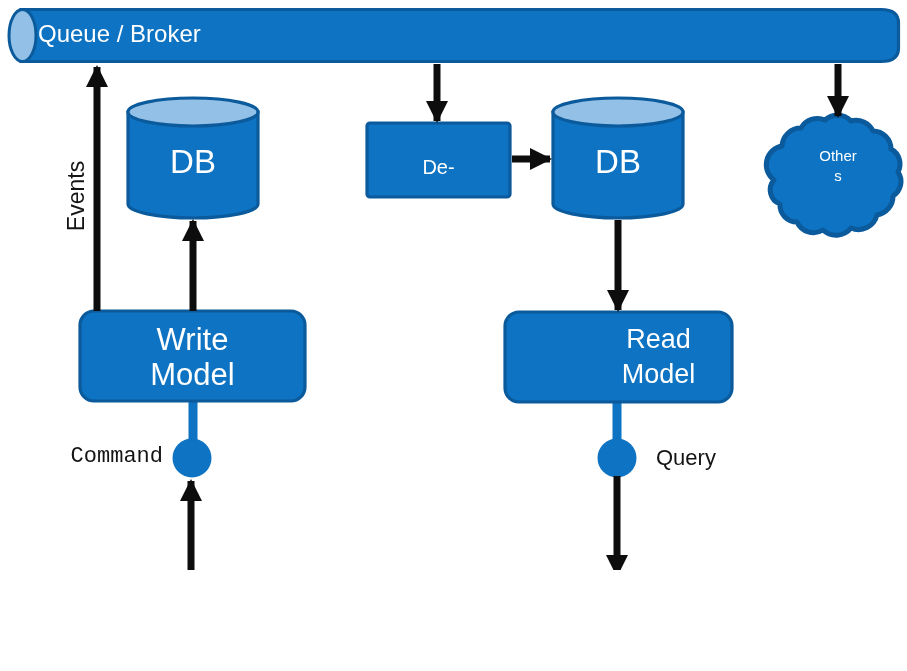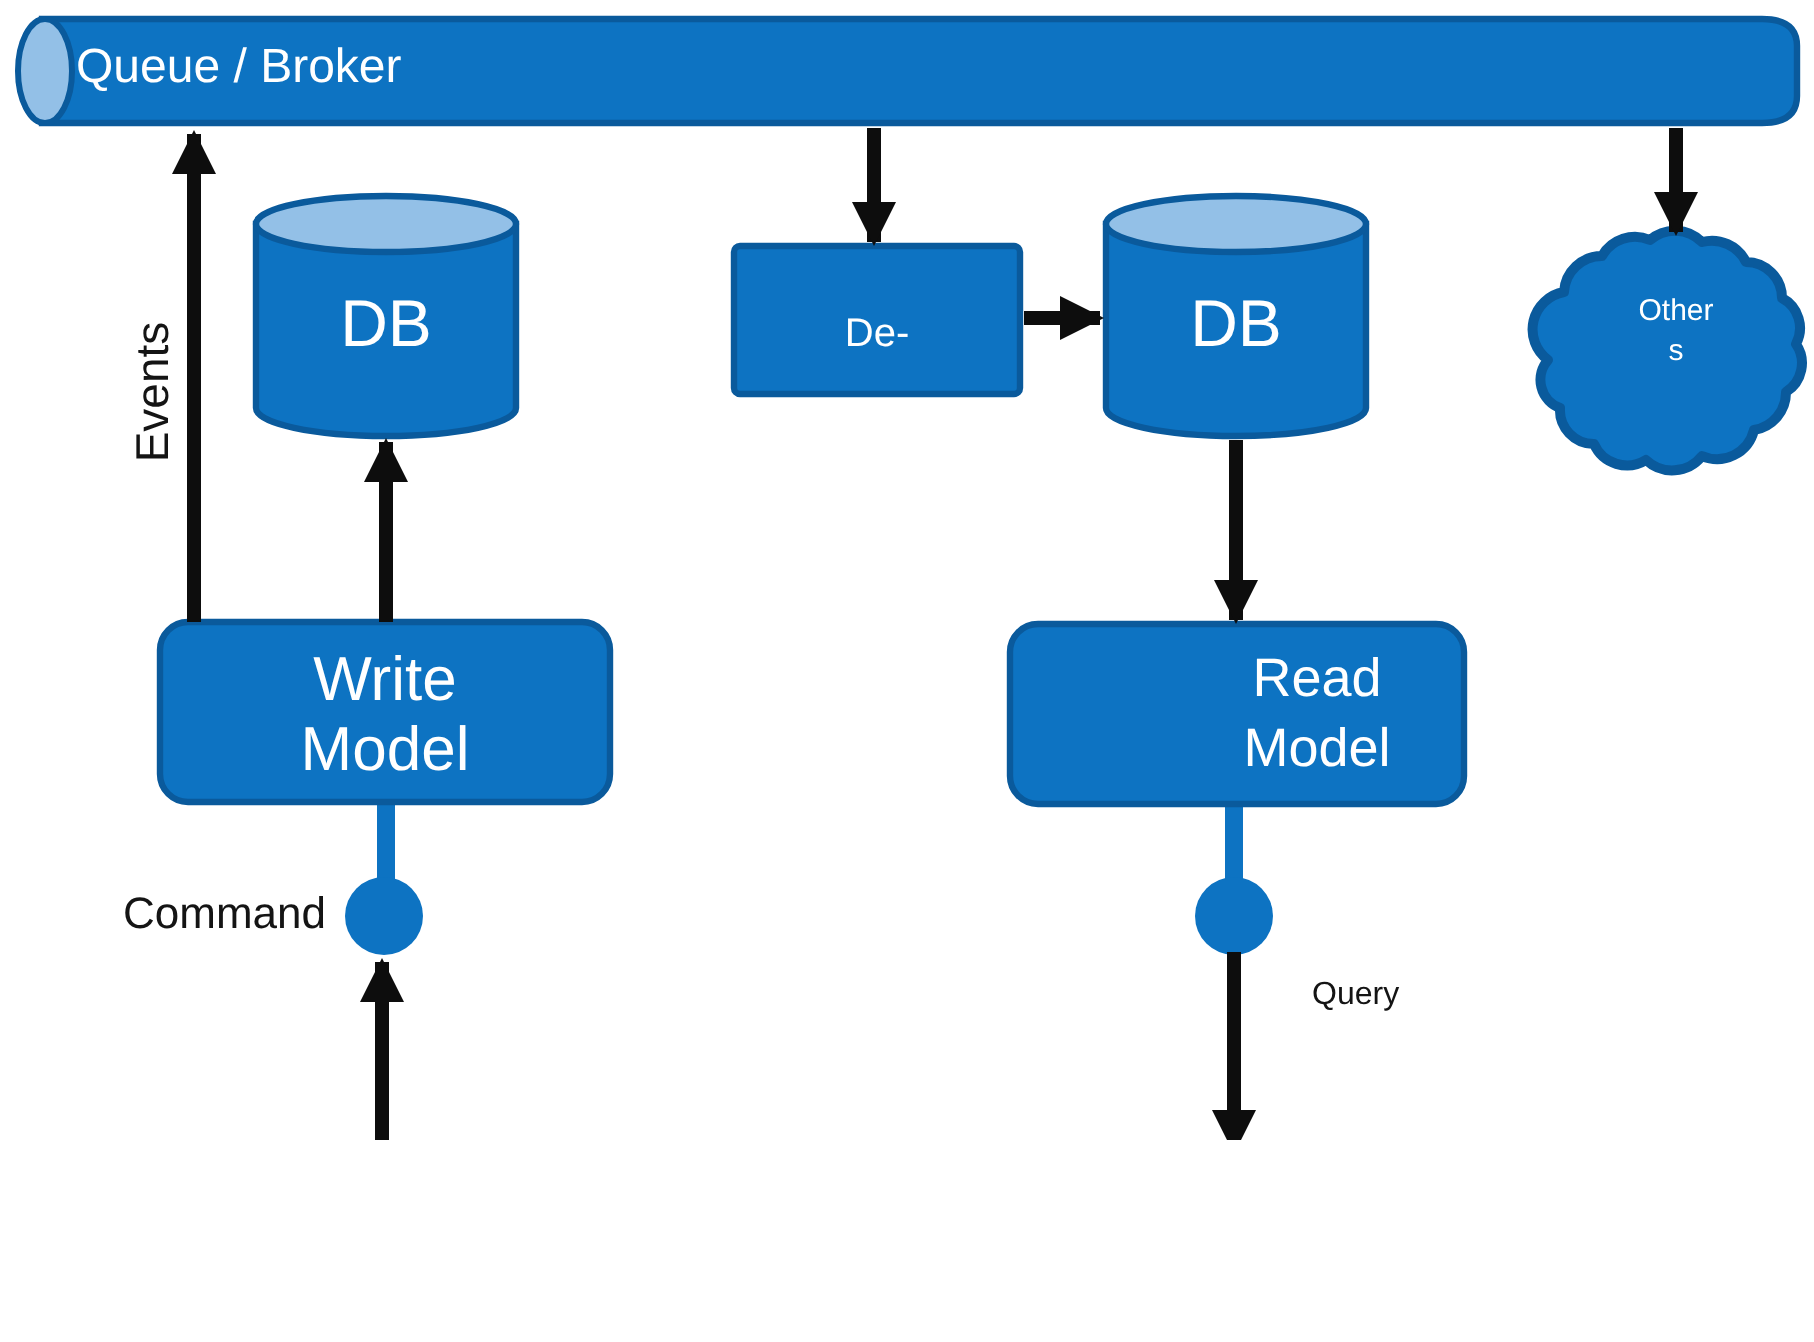--- a/index.html
+++ b/index.html
@@ -20,31 +20,31 @@
   .cap-fill{fill:var(--cap);stroke:var(--border);stroke-width:3;}
   .cyl-top{fill:var(--cap);stroke:var(--border);stroke-width:3.2;}
   .cloud{fill:var(--primary);stroke:var(--border);stroke-width:5;stroke-linejoin:round;}
   .arrow{stroke:var(--arrow);stroke-width:7;fill:none;}
   .stem{stroke:var(--primary);stroke-width:9;fill:none;}
   .port{fill:var(--primary);}
   .ah{fill:var(--arrow);}
   .lbl{position:absolute;color:var(--label);white-space:nowrap;}
   .lbl.dark{color:var(--darktext);}
   .center{text-align:center;}
-  .right{text-align:right;}
+  .right{text-align:right;font-family:Liberation Mono, monospace;}
   .queue-lbl{left:38px;top:20px;width:300px;font-size:24px;}
   .events-lbl{left:6px;top:182px;width:140px;height:28px;line-height:28px;font-size:23px;
     transform:rotate(-90deg);}
   .db1-lbl{left:133px;top:143px;width:120px;font-size:33px;}
   .db2-lbl{left:558px;top:143px;width:120px;font-size:33px;}
   .denorm-lbl{left:367px;top:132px;width:143px;font-size:20px;line-height:27px;white-space:normal;margin-top:22px;}
   .wm-lbl{left:80px;top:322px;width:225px;font-size:31px;line-height:35px;white-space:normal;}
   .rm-lbl{left:505px;top:322px;width:227px;font-size:27px;line-height:35px;white-space:normal;margin-left:40px;}
   .cmd-lbl{left:23px;top:444px;width:140px;font-size:22px;}
-  .qry-lbl{left:656px;top:445px;width:140px;font-size:16px;margin-top:44px;}
+  .qry-lbl{left:656px;top:445px;width:140px;font-size:22px;}
   .ui-lbl{left:79px;top:601px;width:652px;font-size:19px;}
   .cloud-lbl{left:776px;top:146px;width:124px;font-size:15px;line-height:20px;white-space:normal;}
 </style>
 </head>
 <body>
 
 <div class="canvas">
 
   <svg width="907" height="671" viewBox="0 0 907 671">
     <defs>

